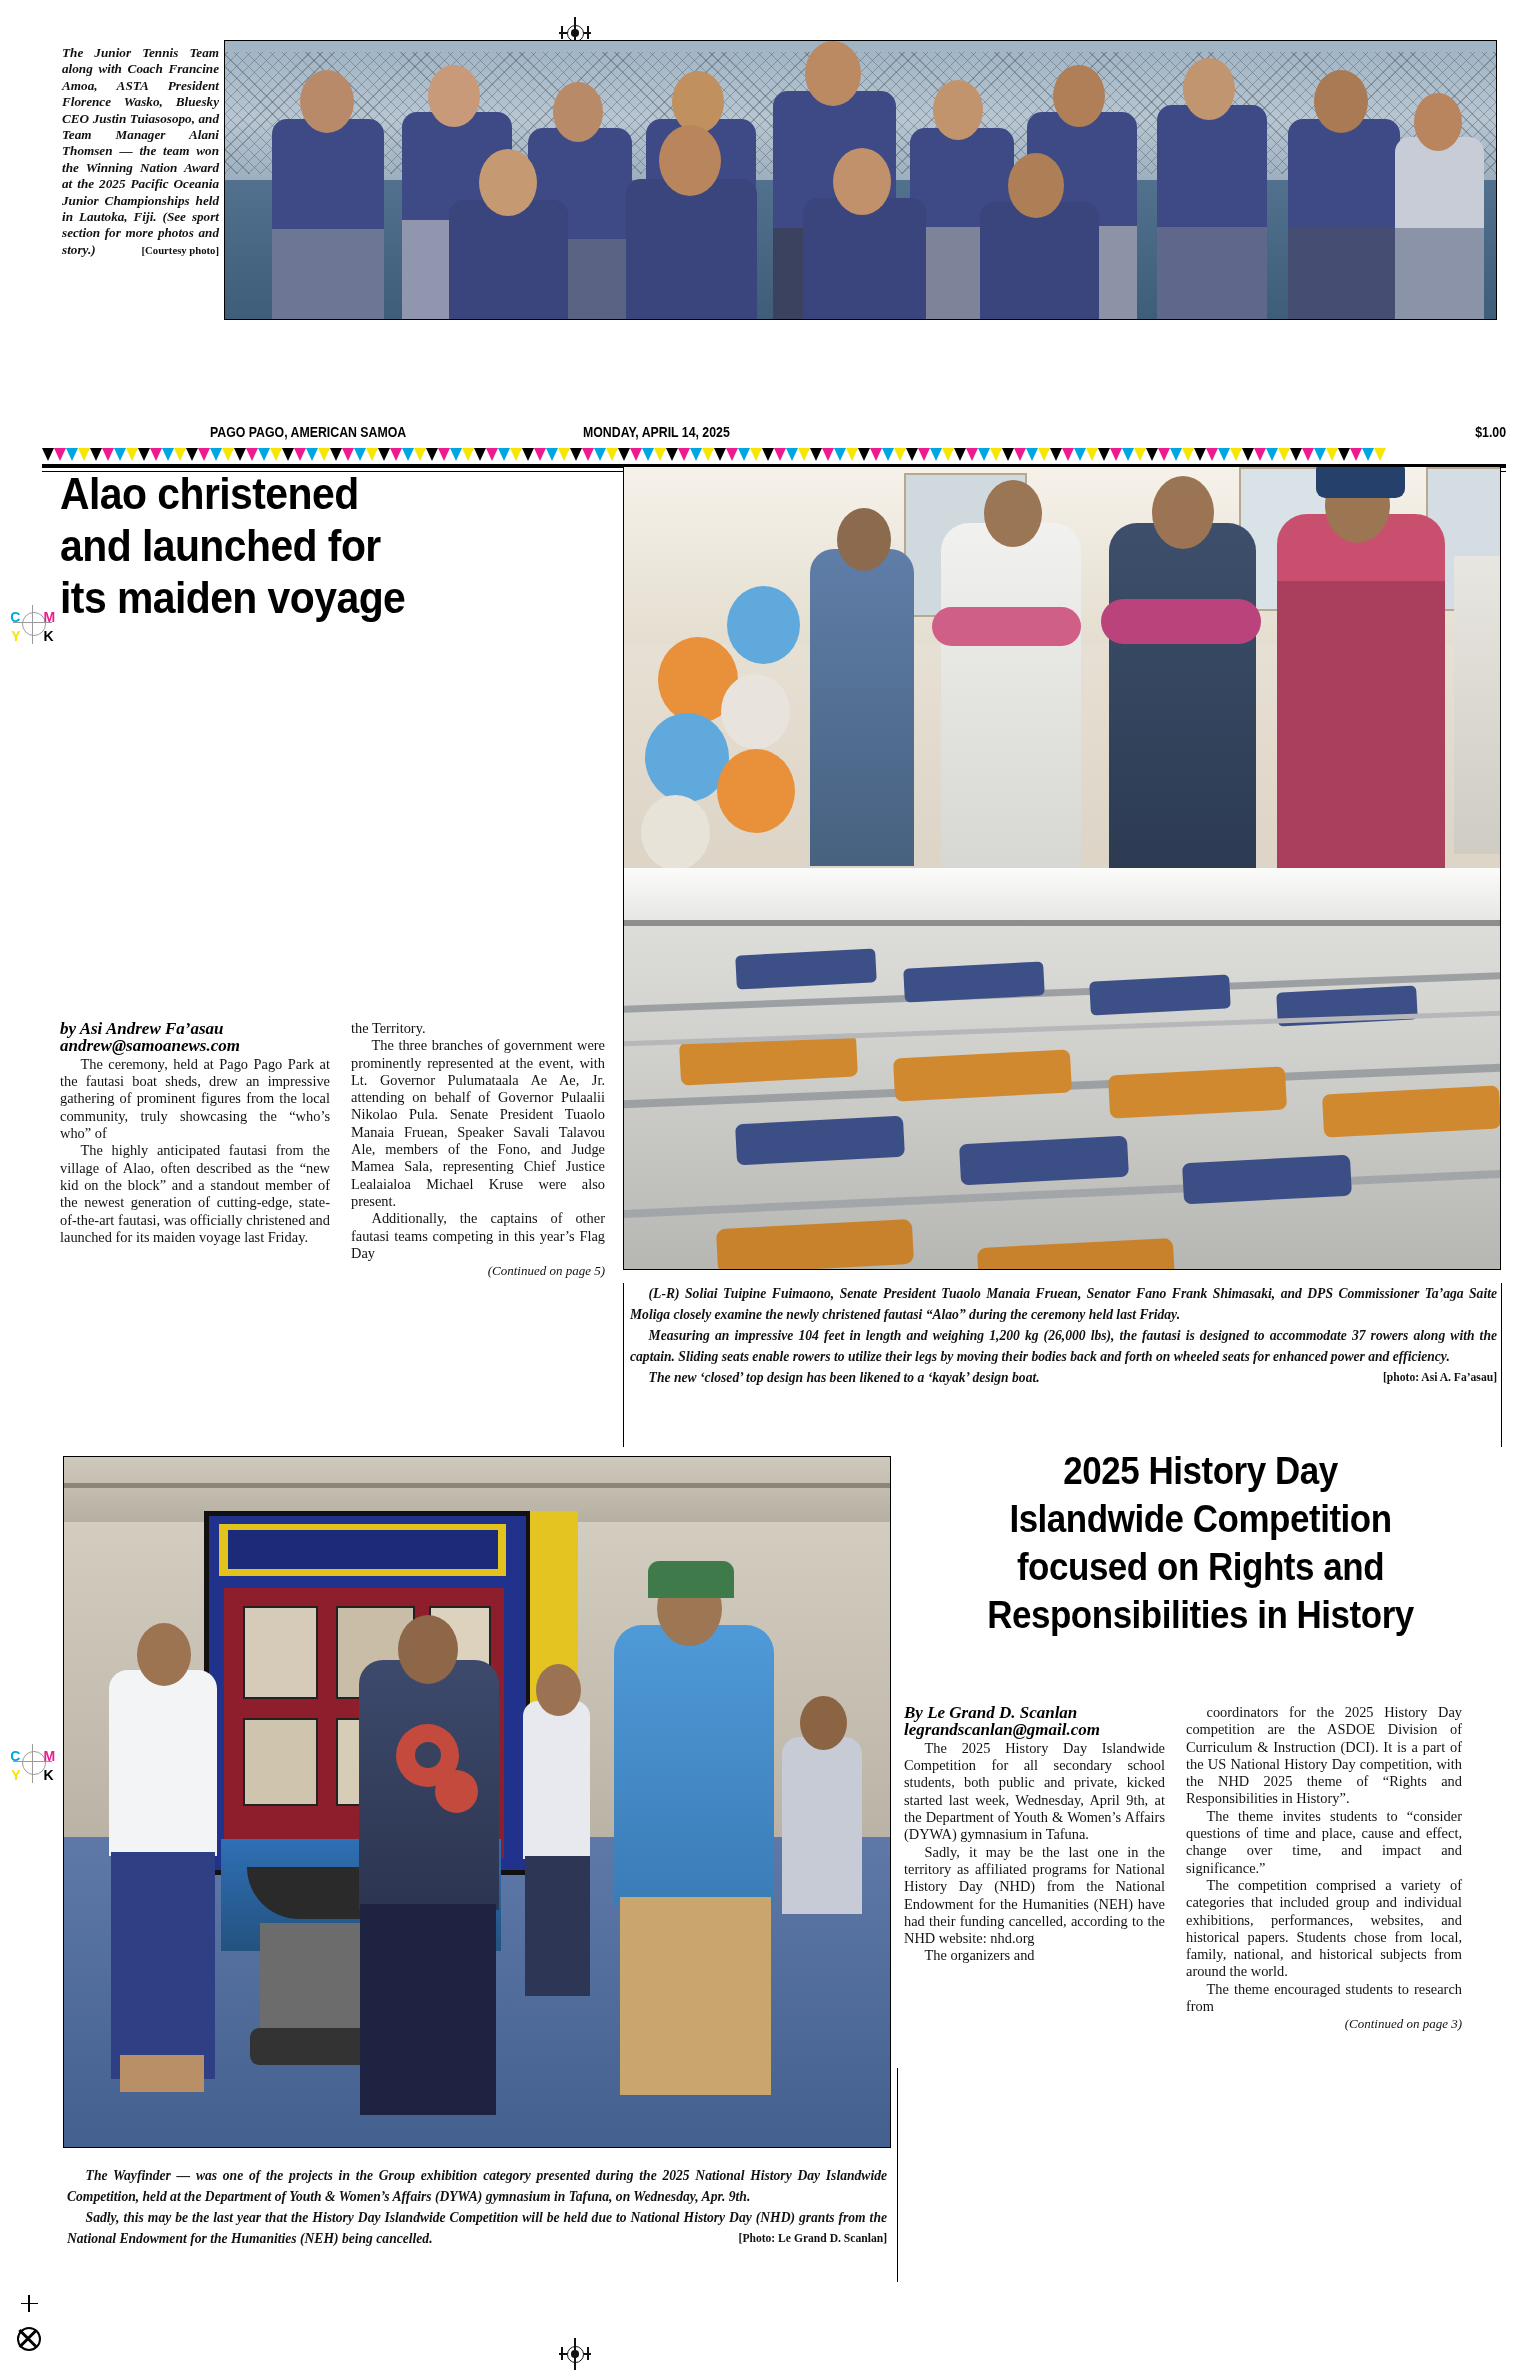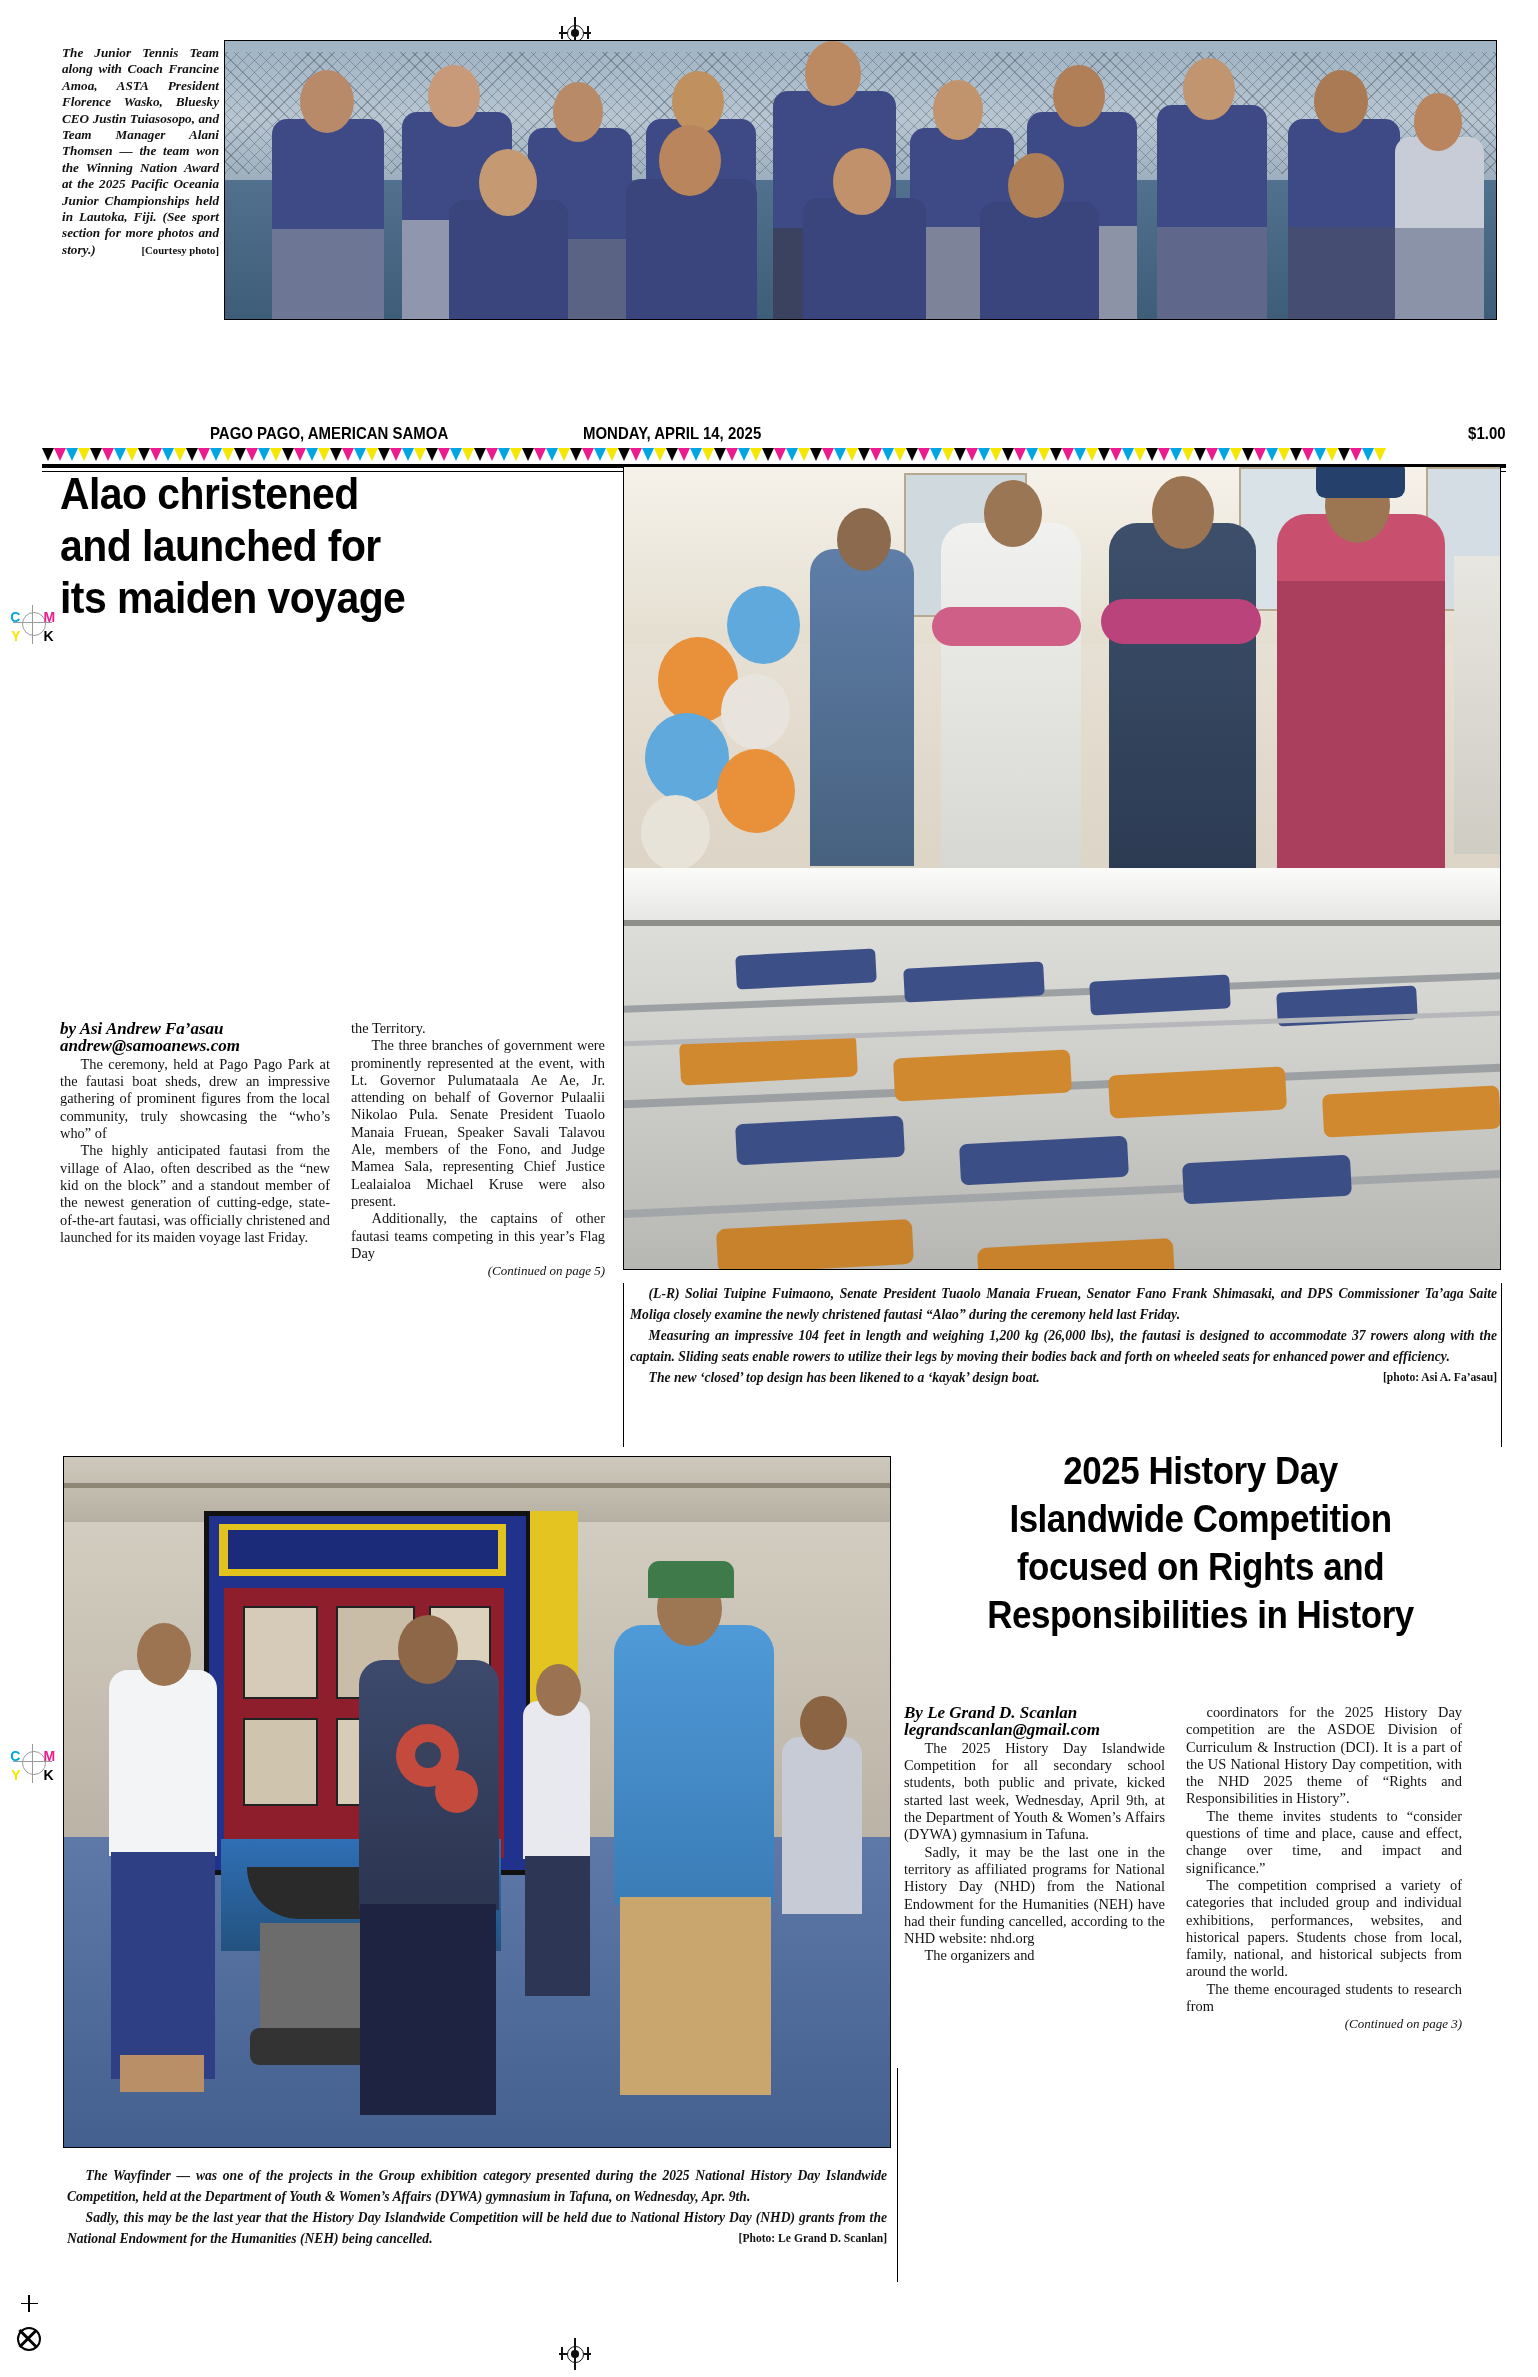--- a/index.html
+++ b/index.html
@@ -47,21 +47,21 @@
   .mh-online{position:absolute;left:203px;top:17.7px;font-family:"Liberation Sans",sans-serif;
      font-weight:bold;font-size:15px;letter-spacing:0.3px;transform:scaleX(.80);transform-origin:left center;color:#000;}
   .mh-title{position:absolute;left:191px;top:26px;font-family:"Liberation Sans",sans-serif;font-weight:bold;
      font-size:100px;line-height:100px;letter-spacing:-2.8px;color:#cf1f26;transform:scaleY(1.12) scaleX(.99);
      transform-origin:left top;
      text-shadow:1.9px 1.9px 0 #8e1317, 2.8px 2.8px 0.9px rgba(0,0,0,.30);
      background:linear-gradient(180deg,#e8494b 0%,#d42228 38%,#a8141a 72%,#d0363b 100%);
      -webkit-background-clip:text;background-clip:text;-webkit-text-fill-color:transparent;}
 
   .dateline{position:absolute;left:42px;top:424px;width:1464px;height:24px;
-     font-family:"Liberation Sans",sans-serif;font-weight:bold;font-size:17px;color:#000;}
+     font-family:"Liberation Sans",sans-serif;font-weight:bold;font-size:14px;color:#000;}
   .dateline span{position:absolute;transform:scaleX(.88);transform-origin:left center;white-space:nowrap;}
   .dl-left{left:168px;top:0;}
   .dl-mid{left:541px;top:0;}
   .dl-right{left:1398px;top:0;transform-origin:right center !important;right:0;left:auto;}
   .triband{position:absolute;left:42px;top:448px;width:1464px;height:13px;overflow:hidden;}
   .triband i{display:block;float:left;width:0;height:0;border-left:6.5px solid transparent;border-right:6.5px solid transparent;border-top:13px solid #000;}
 
   
   .hr-thick{position:absolute;background:#000;}
   .vrule{position:absolute;width:0.9px;background:#000;}

